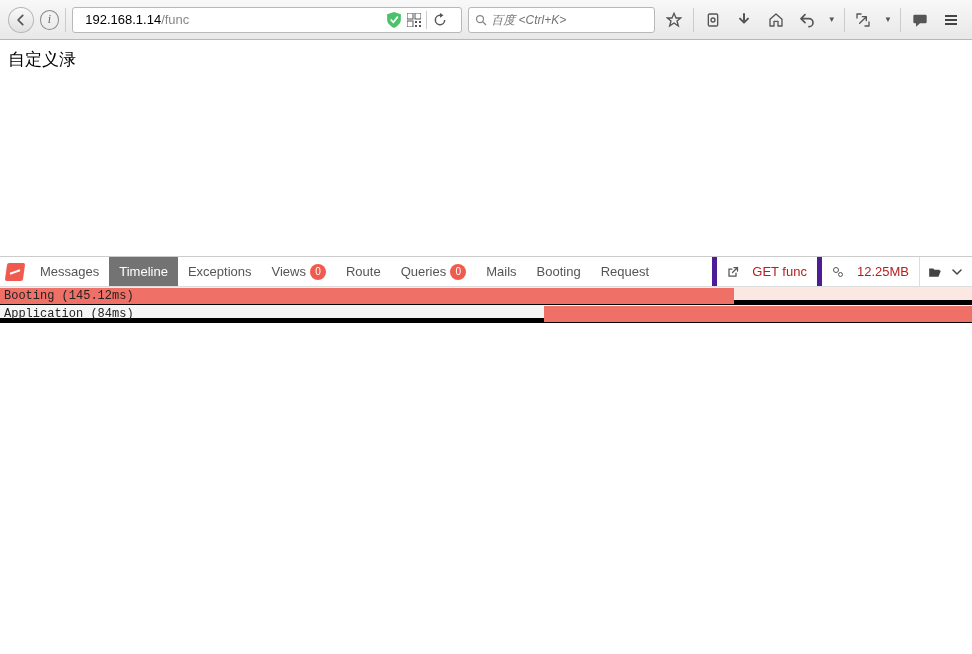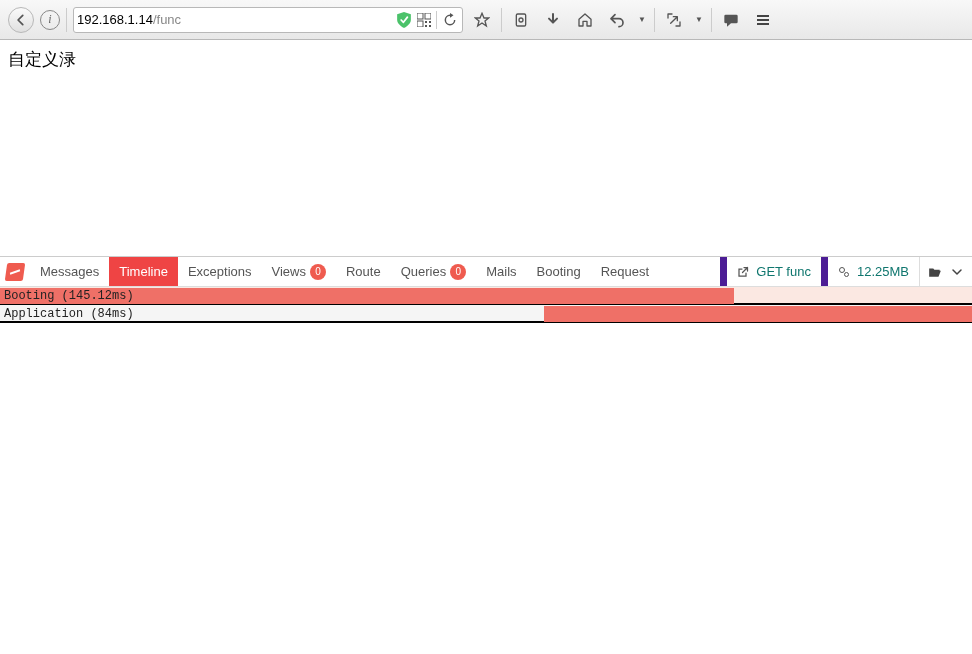--- a/index.html
+++ b/index.html
@@ -2,21 +2,21 @@
 <html><head>
   <meta charset="utf-8">
   <style>
     * { box-sizing: border-box; margin: 0; padding: 0; }
     body { font-family: Arial, sans-serif; font-size: 13px; width: 972px; height: 654px; background: #fff; overflow: hidden; }
     
     
     .browser-toolbar { height: 40px; background: linear-gradient(#f8f8f8, #e8e8e8); border-bottom: 1px solid #b8b8b8; display: flex; align-items: center; padding: 0 8px; gap: 6px; }
     .nav-back { width: 26px; height: 26px; border-radius: 50%; background: linear-gradient(#fafafa,#e0e0e0); border: 1px solid #b8b8b8; display:flex; align-items:center; justify-content:center; cursor:pointer; }
     .info-btn { width: 20px; height: 20px; border-radius: 50%; border: 1px solid #888; display:flex; align-items:center; justify-content:center; color:#666; font-style: italic; font-family: serif; font-size:12px; cursor:pointer; }
-    .url-box { flex: 0 0 390px; height: 26px; border: 1px solid #b8b8b8; border-radius: 3px; background:#fff; display:flex; align-items:center; padding: 0 3px; gap: 4px; }
+    .url-box { flex: 0 0 390px; height: 26px; border: 1px solid #b8b8b8; border-radius: 3px; background:#fff; display:flex; align-items:center; padding: 0 12px; gap: 4px; }
     .url-text { flex: 1; font-size: 13px; color:#333; white-space: nowrap; overflow: hidden; }
     .url-text .host { color:#000; }
     .url-text .path { color:#888; }
     .shield { width:16px; height:16px; display:flex; align-items:center; justify-content:center; }
     .grid-icon { width:16px; height:16px; display:flex; align-items:center; justify-content:center; color:#444; font-size:14px; }
     .reload-btn { width:18px; height:18px; display:flex; align-items:center; justify-content:center; color:#555; cursor:pointer; }
     .vsep { width:1px; height: 24px; background:#ccc; }
     .search-box { flex: 0 0 150px; height: 26px; border: 1px solid #b8b8b8; border-radius: 3px; background:#fff; display:flex; align-items:center; padding: 0 6px; gap:4px; }
     .search-box input { border:none; outline:none; flex:1; font-size:12px; font-style:italic; color:#888; background:transparent; }
     .spacer { flex: 1; }
@@ -26,28 +26,28 @@
     
     .page-content { padding: 8px 8px; height: 216px; background:#fff; color:#000; font-size: 17px; }
 
     
     .debugbar { border-top: 1px solid #ccc; position: relative; }
     .debug-tabs { display:flex; align-items:stretch; height:30px; background:#fff; border-bottom:1px solid #ddd; font-size:13px; color:#555; }
     .debug-logo { width:30px; display:flex; align-items:center; justify-content:center; }
     .logo-shape { width:18px; height:18px; background:#ef5b4f; border-radius:2px; transform: skewX(-8deg); display:flex; align-items:center; justify-content:center; }
     .logo-shape::after { content:''; width:10px; height:2px; background:#fff; transform: rotate(-20deg); }
     .dtab { padding: 0 10px; display:flex; align-items:center; gap:4px; cursor:pointer; white-space:nowrap; }
-    .dtab.active { background:#ef4444; color:#fff; }
+    .dtab.active { background:#737373; color:#fff; }
     .badge { display:inline-flex; width:16px; height:16px; border-radius:50%; background:#ef5b4f; color:#fff; align-items:center; justify-content:center; font-size:10px; }
-    .dinfo { padding: 0 10px; display:flex; align-items:center; gap:7px; border-left:7px solid #4c1d95; white-space:nowrap; color:#0f766e; }
+    .dinfo { padding: 0 10px; display:flex; align-items:center; gap:13px; border-left:5px solid #4c1d95; white-space:nowrap; color:#b91c1c; }
     .dctrl { width:22px; display:flex; align-items:center; justify-content:center; color:#444; cursor:pointer; }
     .dctrls { display:flex; align-items:center; border-left:1px solid #ddd; padding:0 4px; }
 
     
-    .timeline-row { height: 18px; position:relative; display:flex; align-items:center; font-family: "Courier New", monospace; font-size:12px; color:#222; border-bottom:2px solid #000000;}
+    .timeline-row { height: 18px; position:relative; display:flex; align-items:center; font-family: "Courier New", monospace; font-size:12px; color:#222; border-bottom:5px solid #000000;}
     .timeline-row .label { position:absolute; left:4px; top:0; line-height:18px; z-index:2;}
     .timeline-row .bar { position:absolute; height:16px; top:1px; background:#ef7067; z-index:1;}
     .timeline-row.row0 .bar { left:0; width:75.5%; }
     .timeline-row.row1 .bar { left:56%; width:44%; }
     .timeline-row.row0 { background:#fbe8e2; }
     .timeline-row.row1 { background:#f5f5f5; }
     
     svg { display:block; }
   </style>
 </head>
@@ -80,20 +80,27 @@
           <rect x="12" y="12" width="2" height="2" fill="#555"></rect>
         </svg>
     </span>
     <div class="vsep" style="height:18px"></div>
     <span class="reload-btn">
       <svg width="14" height="14" viewBox="0 0 24 24">
           <path d="M20 12 A8 8 0 1 1 12 4" stroke="#555" stroke-width="2.5" fill="none"></path>
           <path d="M12 0 L12 8 L18 4 Z" fill="#555"></path>
         </svg>
     </span>
+  </div>
+  <div class="search-box">
+    <svg width="12" height="12" viewBox="0 0 24 24">
+        <circle cx="10" cy="10" r="7" stroke="#888" stroke-width="2.5" fill="none"></circle>
+        <line x1="15" y1="15" x2="22" y2="22" stroke="#888" stroke-width="2.5"></line>
+      </svg>
+    <input type="text" placeholder="百度 &lt;Ctrl+K&gt;" style="">
   </div>
 
   <div class="tb-icon">
     <svg width="16" height="16" viewBox="0 0 24 24">
         <path d="M12 2 L15 9 L22 9 L16.5 13.5 L18.5 21 L12 16.5 L5.5 21 L7.5 13.5 L2 9 L9 9 Z" fill="none" stroke="#555" stroke-width="2"></path>
       </svg>
   </div>
   <div class="vsep"></div>
   <div class="tb-icon">
     <svg width="16" height="16" viewBox="0 0 24 24">

